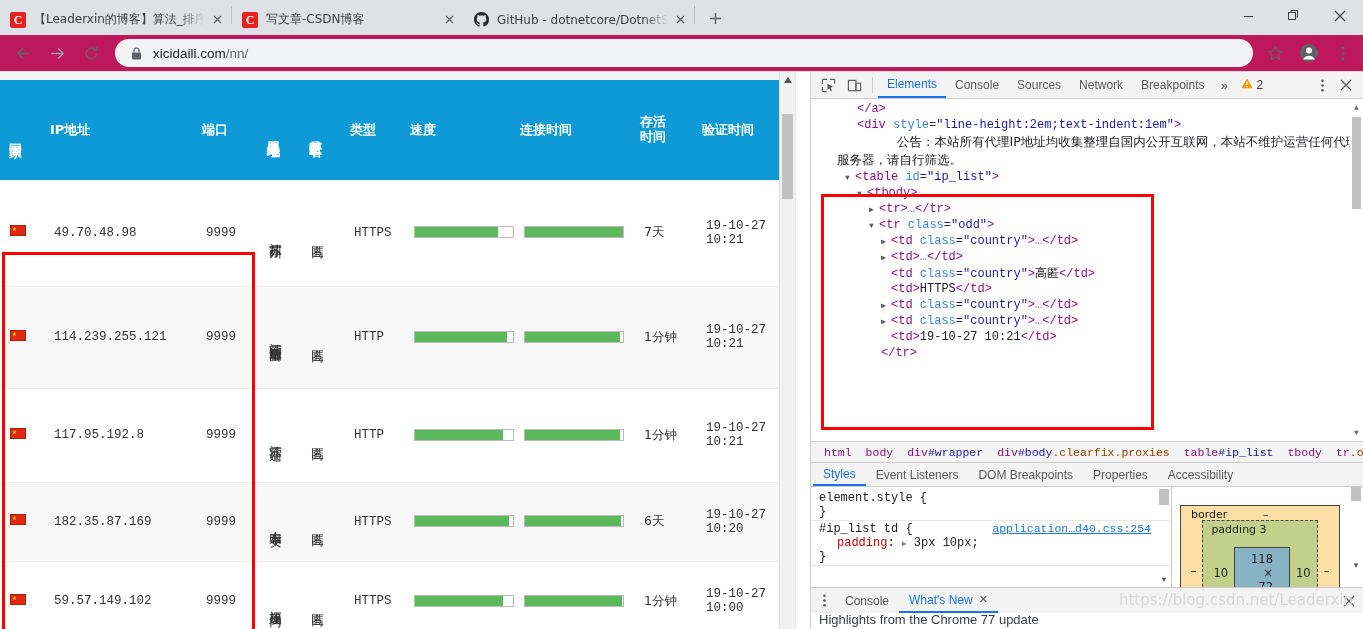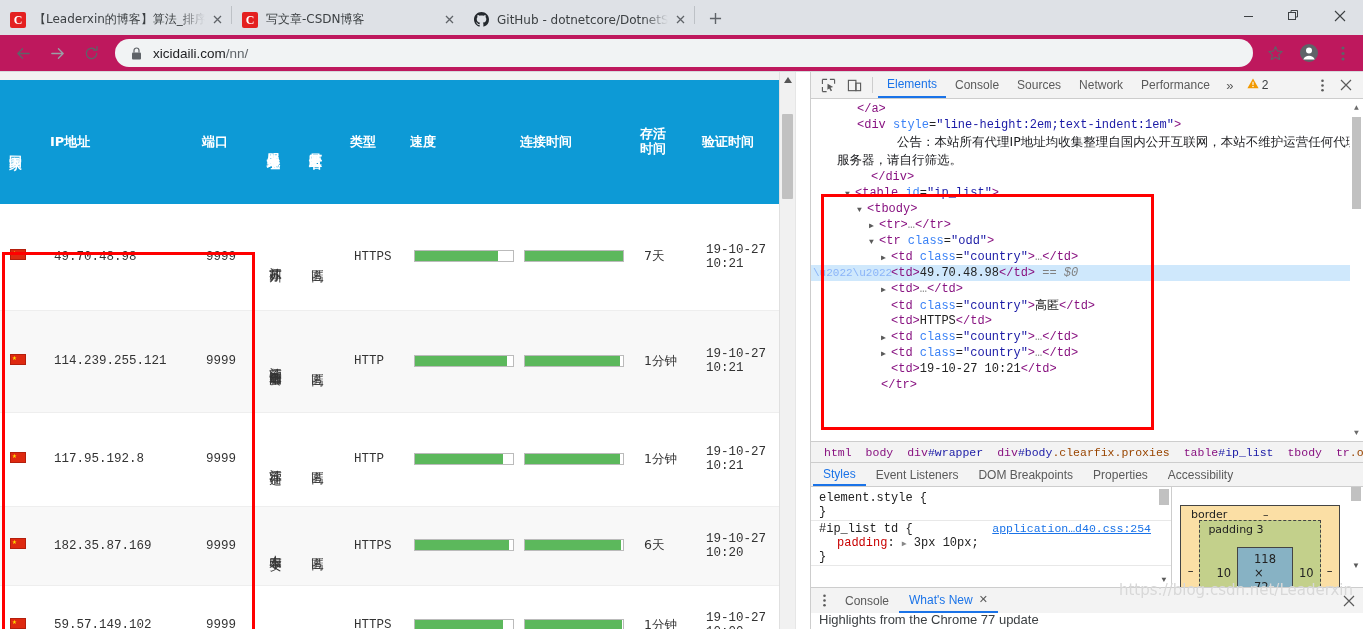--- a/index.html
+++ b/index.html
@@ -81,21 +81,21 @@
 
   table.iplist{
     position:absolute;left:0;top:8px;width:795px;border-collapse:collapse;
     table-layout:fixed;font-family:"Liberation Mono","DejaVu Sans Mono",monospace;
   }
   table.iplist thead th{
     background:#0d9ad6;color:#fff;font-weight:bold;font-size:13px;
     text-align:left;padding:8px 6px;vertical-align:middle;
     font-family:"DejaVu Sans","Liberation Sans",sans-serif;
   }
-  table.iplist thead tr{height:124px;border-radius:9px;}
+  table.iplist thead tr{height:100px;border-radius:9px;}
   .vtxt{writing-mode:vertical-rl;text-orientation:upright;letter-spacing:1px;display:inline-block;}
   table.iplist tbody td{
     font-size:12.5px;color:#333;padding:3px 10px;vertical-align:middle;
     border-bottom:1px solid #eee;
   }
   tr.odd td{background:#fff;}
   tr.even td{background:#f8f8f8;}
   .flag{
     display:inline-block;width:16px;height:11px;background:#de2910;position:relative;
     border:1px solid #b51e0c;box-sizing:border-box;
@@ -221,21 +221,21 @@
   .prop .k{color:#c80000;}
   .prop .tri{color:#888;font-size:8px;}
   .st-sb{position:absolute;right:2px;top:2px;width:10px;bottom:2px;}
   .st-sb .th{position:absolute;top:0;left:0;width:10px;height:16px;background:#c1c1c1;}
   .st-sb .dn{position:absolute;bottom:0;left:0;width:10px;height:12px;display:flex;align-items:center;justify-content:center;color:#5a5a5a;font-size:8px;}
 
   .st-right{flex:1 1 auto;position:relative;background:#fff;min-width:0;}
   .boxmodel{position:absolute;left:8px;top:18px;width:160px;}
   .bm-border{background:#fbdfa5;border:1px solid #444;padding:14px 10px 6px 10px;position:relative;}
   .bm-lbl{font-family:"DejaVu Sans","Liberation Sans",sans-serif;font-size:11px;color:#222;position:absolute;}
-  .bm-padding{background:#c3d08b;border:1px dashed #444;padding:14px 6px 4px 16px;position:relative;text-align:left;}
+  .bm-padding{background:#c3d08b;border:1px dashed #444;padding:14px 6px 4px 10px;position:relative;text-align:right;}
   .bm-content{
     background:#87b2c4;border:1px solid #444;display:inline-block;
     padding:4px 16px;font-family:"DejaVu Sans","Liberation Sans",sans-serif;font-size:11.5px;color:#222;
   }
   .bm-row{display:flex;align-items:center;justify-content:center;gap:6px;}
   .bm-num{font-family:"DejaVu Sans","Liberation Sans",sans-serif;font-size:11.5px;color:#222;}
   .bm-sb{position:absolute;right:2px;top:0;bottom:0;width:10px;}
   .bm-sb .th{position:absolute;top:0;left:0;width:10px;height:14px;background:#c1c1c1;}
   .bm-sb .dn{position:absolute;top:72px;left:0;width:10px;height:12px;display:flex;align-items:center;justify-content:center;color:#5a5a5a;font-size:8px;}
 
@@ -247,21 +247,21 @@
   .dw-tabs{height:25px;display:flex;align-items:center;padding:0 2px;box-sizing:border-box;}
   .dw-kebab{width:22px;height:24px;display:flex;align-items:center;justify-content:center;color:#5a5a5a;}
   .dwtab{height:24px;padding:0 10px;display:flex;align-items:center;font-size:12px;color:#5a5a5a;box-sizing:border-box;gap:6px;}
   .dwtab.active{color:#1a73e8;border-bottom:2px solid #1a73e8;}
   .dwtab .xc{font-size:11px;color:#5a5a5a;}
   .dw-x{position:absolute;right:4px;top:3px;width:20px;height:20px;display:flex;align-items:center;justify-content:center;color:#5a5a5a;}
   .dw-body{flex:1 1 auto;background:#fff;overflow:hidden;padding:1px 8px 0 8px;}
   .dw-body .hl{font-size:13px;color:#3c4043;white-space:nowrap;display:block;margin-top:-2px;}
 
   .watermark{
-    position:absolute;right:10px;bottom:30px;
+    position:absolute;right:10px;bottom:20px;
     font-family:"DejaVu Sans","Liberation Sans",sans-serif;
     font-size:15px;color:#d8d8d8;white-space:nowrap;z-index:40;pointer-events:none;
   }
 </style>
 </head>
 <body>
 
 <div class="app">
 
   <div class="tabstrip">
@@ -506,21 +506,21 @@
         <svg width="15" height="15" viewBox="0 0 16 16">
             <rect x="1.5" y="2.5" width="8" height="11" fill="none" stroke="#5a5a5a" stroke-width="1.2"></rect>
             <rect x="9.5" y="5.5" width="5" height="8" fill="none" stroke="#5a5a5a" stroke-width="1.2"></rect>
           </svg>
       </div>
       <div class="dt-div"></div>
       <div class="dt-tab active">Elements</div>
       <div class="dt-tab">Console</div>
       <div class="dt-tab">Sources</div>
       <div class="dt-tab">Network</div>
-      <div class="dt-tab">Performance</div>
+      <div class="dt-tab">Breakpoints</div>
       <div class="dt-more">»</div>
       <div class="dt-warn">
         <span>
           <svg width="12" height="11" viewBox="0 0 13 12">
               <path d="M6.5 0.6 L12.6 11.2 H0.4 Z" fill="#f29900"></path>
               <path d="M6.5 4 V7.6" stroke="#fff" stroke-width="1.2"></path>
               <circle cx="6.5" cy="9.3" r="0.8" fill="#fff"></circle>
             </svg>
         </span>
         <span>2</span>
@@ -537,27 +537,25 @@
         <svg width="12" height="12" viewBox="0 0 12 12">
             <path d="M1 1 L11 11 M11 1 L1 11" stroke="#5a5a5a" stroke-width="1.2" fill="none"></path>
           </svg>
       </div>
     </div>
 
     <div class="dt-tree">
       <div class="node" style="padding-left:46px"><span class="tg">&lt;/a&gt;</span></div>
       <div class="node" style="padding-left:46px"><span class="tg">&lt;div</span> <span class="at">style</span><span class="pn">=</span><span class="av">"line-height:2em;text-indent:1em"</span><span class="tg">&gt;</span></div>
       <div class="node wrap cnt" style="padding-left:26px;font-size:12.5px"><span style="padding-left:60px">公告：本站所有代理IP地址均收集整理自国内公开互联网，本站不维护运营任何代理服务器，请自行筛选。</span></div>
-      <div class="node" style="padding-left:60px"><span class="tg">&lt;/div&gt;</span></div>
       <div class="node" style="padding-left:34px"><span class="arrow open"></span><span class="tg">&lt;table</span> <span class="at">id</span><span class="pn">=</span><span class="av">"ip_list"</span><span class="tg">&gt;</span></div>
       <div class="node" style="padding-left:46px"><span class="arrow open"></span><span class="tg">&lt;tbody&gt;</span></div>
       <div class="node" style="padding-left:58px"><span class="arrow closed"></span><span class="tg">&lt;tr&gt;</span><span class="dots">…</span><span class="tg">&lt;/tr&gt;</span></div>
       <div class="node" style="padding-left:58px"><span class="arrow open"></span><span class="tg">&lt;tr</span> <span class="at">class</span><span class="pn">=</span><span class="av">"odd"</span><span class="tg">&gt;</span></div>
       <div class="node" style="padding-left:70px"><span class="arrow closed"></span><span class="tg">&lt;td</span> <span class="at">class</span><span class="pn">=</span><span class="av">"country"</span><span class="tg">&gt;</span><span class="dots">…</span><span class="tg">&lt;/td&gt;</span></div>
-      <div class="node sel" style="padding-left:80px;position:relative"><span class="selmark" style="top:0">\u2022\u2022</span><span class="tg">&lt;td&gt;</span><span class="tx">49.70.48.98</span><span class="tg">&lt;/td&gt;</span> <span class="sel0">== $0</span></div>
       <div class="node" style="padding-left:70px"><span class="arrow closed"></span><span class="tg">&lt;td&gt;</span><span class="dots">…</span><span class="tg">&lt;/td&gt;</span></div>
       <div class="node" style="padding-left:80px"><span class="tg">&lt;td</span> <span class="at">class</span><span class="pn">=</span><span class="av">"country"</span><span class="tg">&gt;</span><span class="tx cnt">高匿</span><span class="tg">&lt;/td&gt;</span></div>
       <div class="node" style="padding-left:80px"><span class="tg">&lt;td&gt;</span><span class="tx">HTTPS</span><span class="tg">&lt;/td&gt;</span></div>
       <div class="node" style="padding-left:70px"><span class="arrow closed"></span><span class="tg">&lt;td</span> <span class="at">class</span><span class="pn">=</span><span class="av">"country"</span><span class="tg">&gt;</span><span class="dots">…</span><span class="tg">&lt;/td&gt;</span></div>
       <div class="node" style="padding-left:70px"><span class="arrow closed"></span><span class="tg">&lt;td</span> <span class="at">class</span><span class="pn">=</span><span class="av">"country"</span><span class="tg">&gt;</span><span class="dots">…</span><span class="tg">&lt;/td&gt;</span></div>
       <div class="node" style="padding-left:80px"><span class="tg">&lt;td&gt;</span><span class="tx">19-10-27 10:21</span><span class="tg">&lt;/td&gt;</span></div>
       <div class="node" style="padding-left:70px"><span class="tg">&lt;/tr&gt;</span></div>
 
       <div class="tree-sb">
         <div class="a t">▲</div>

